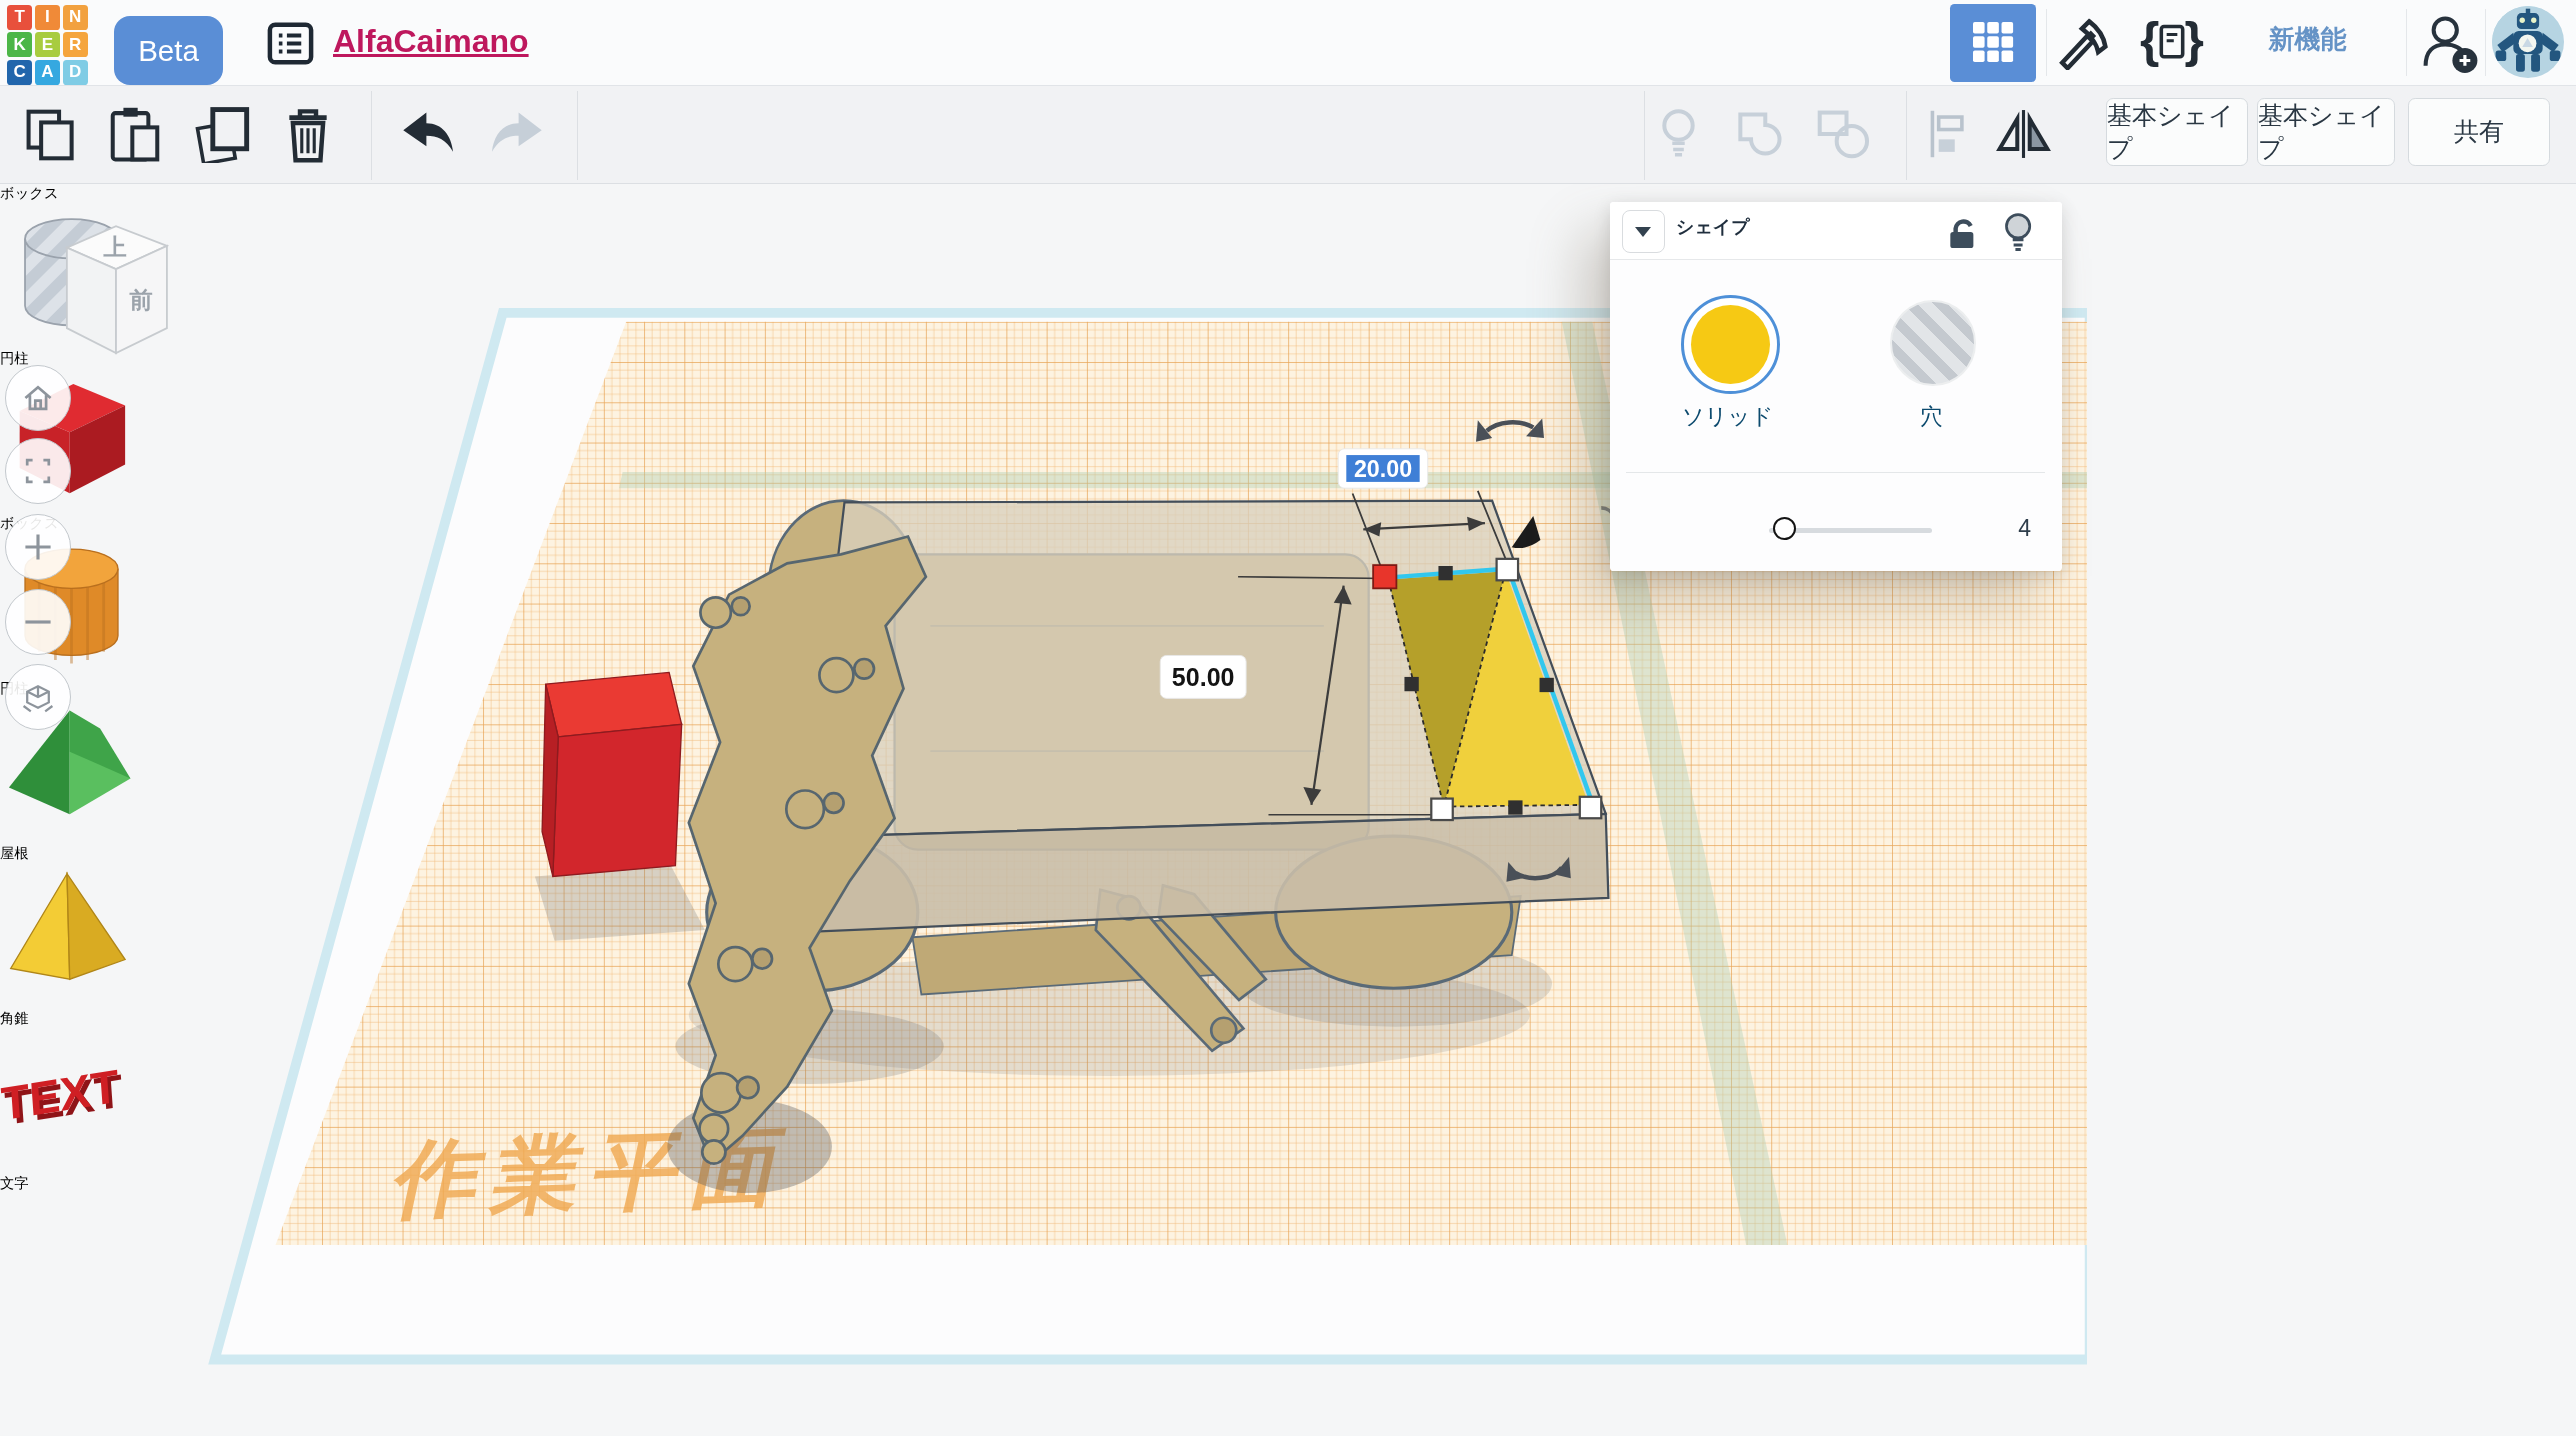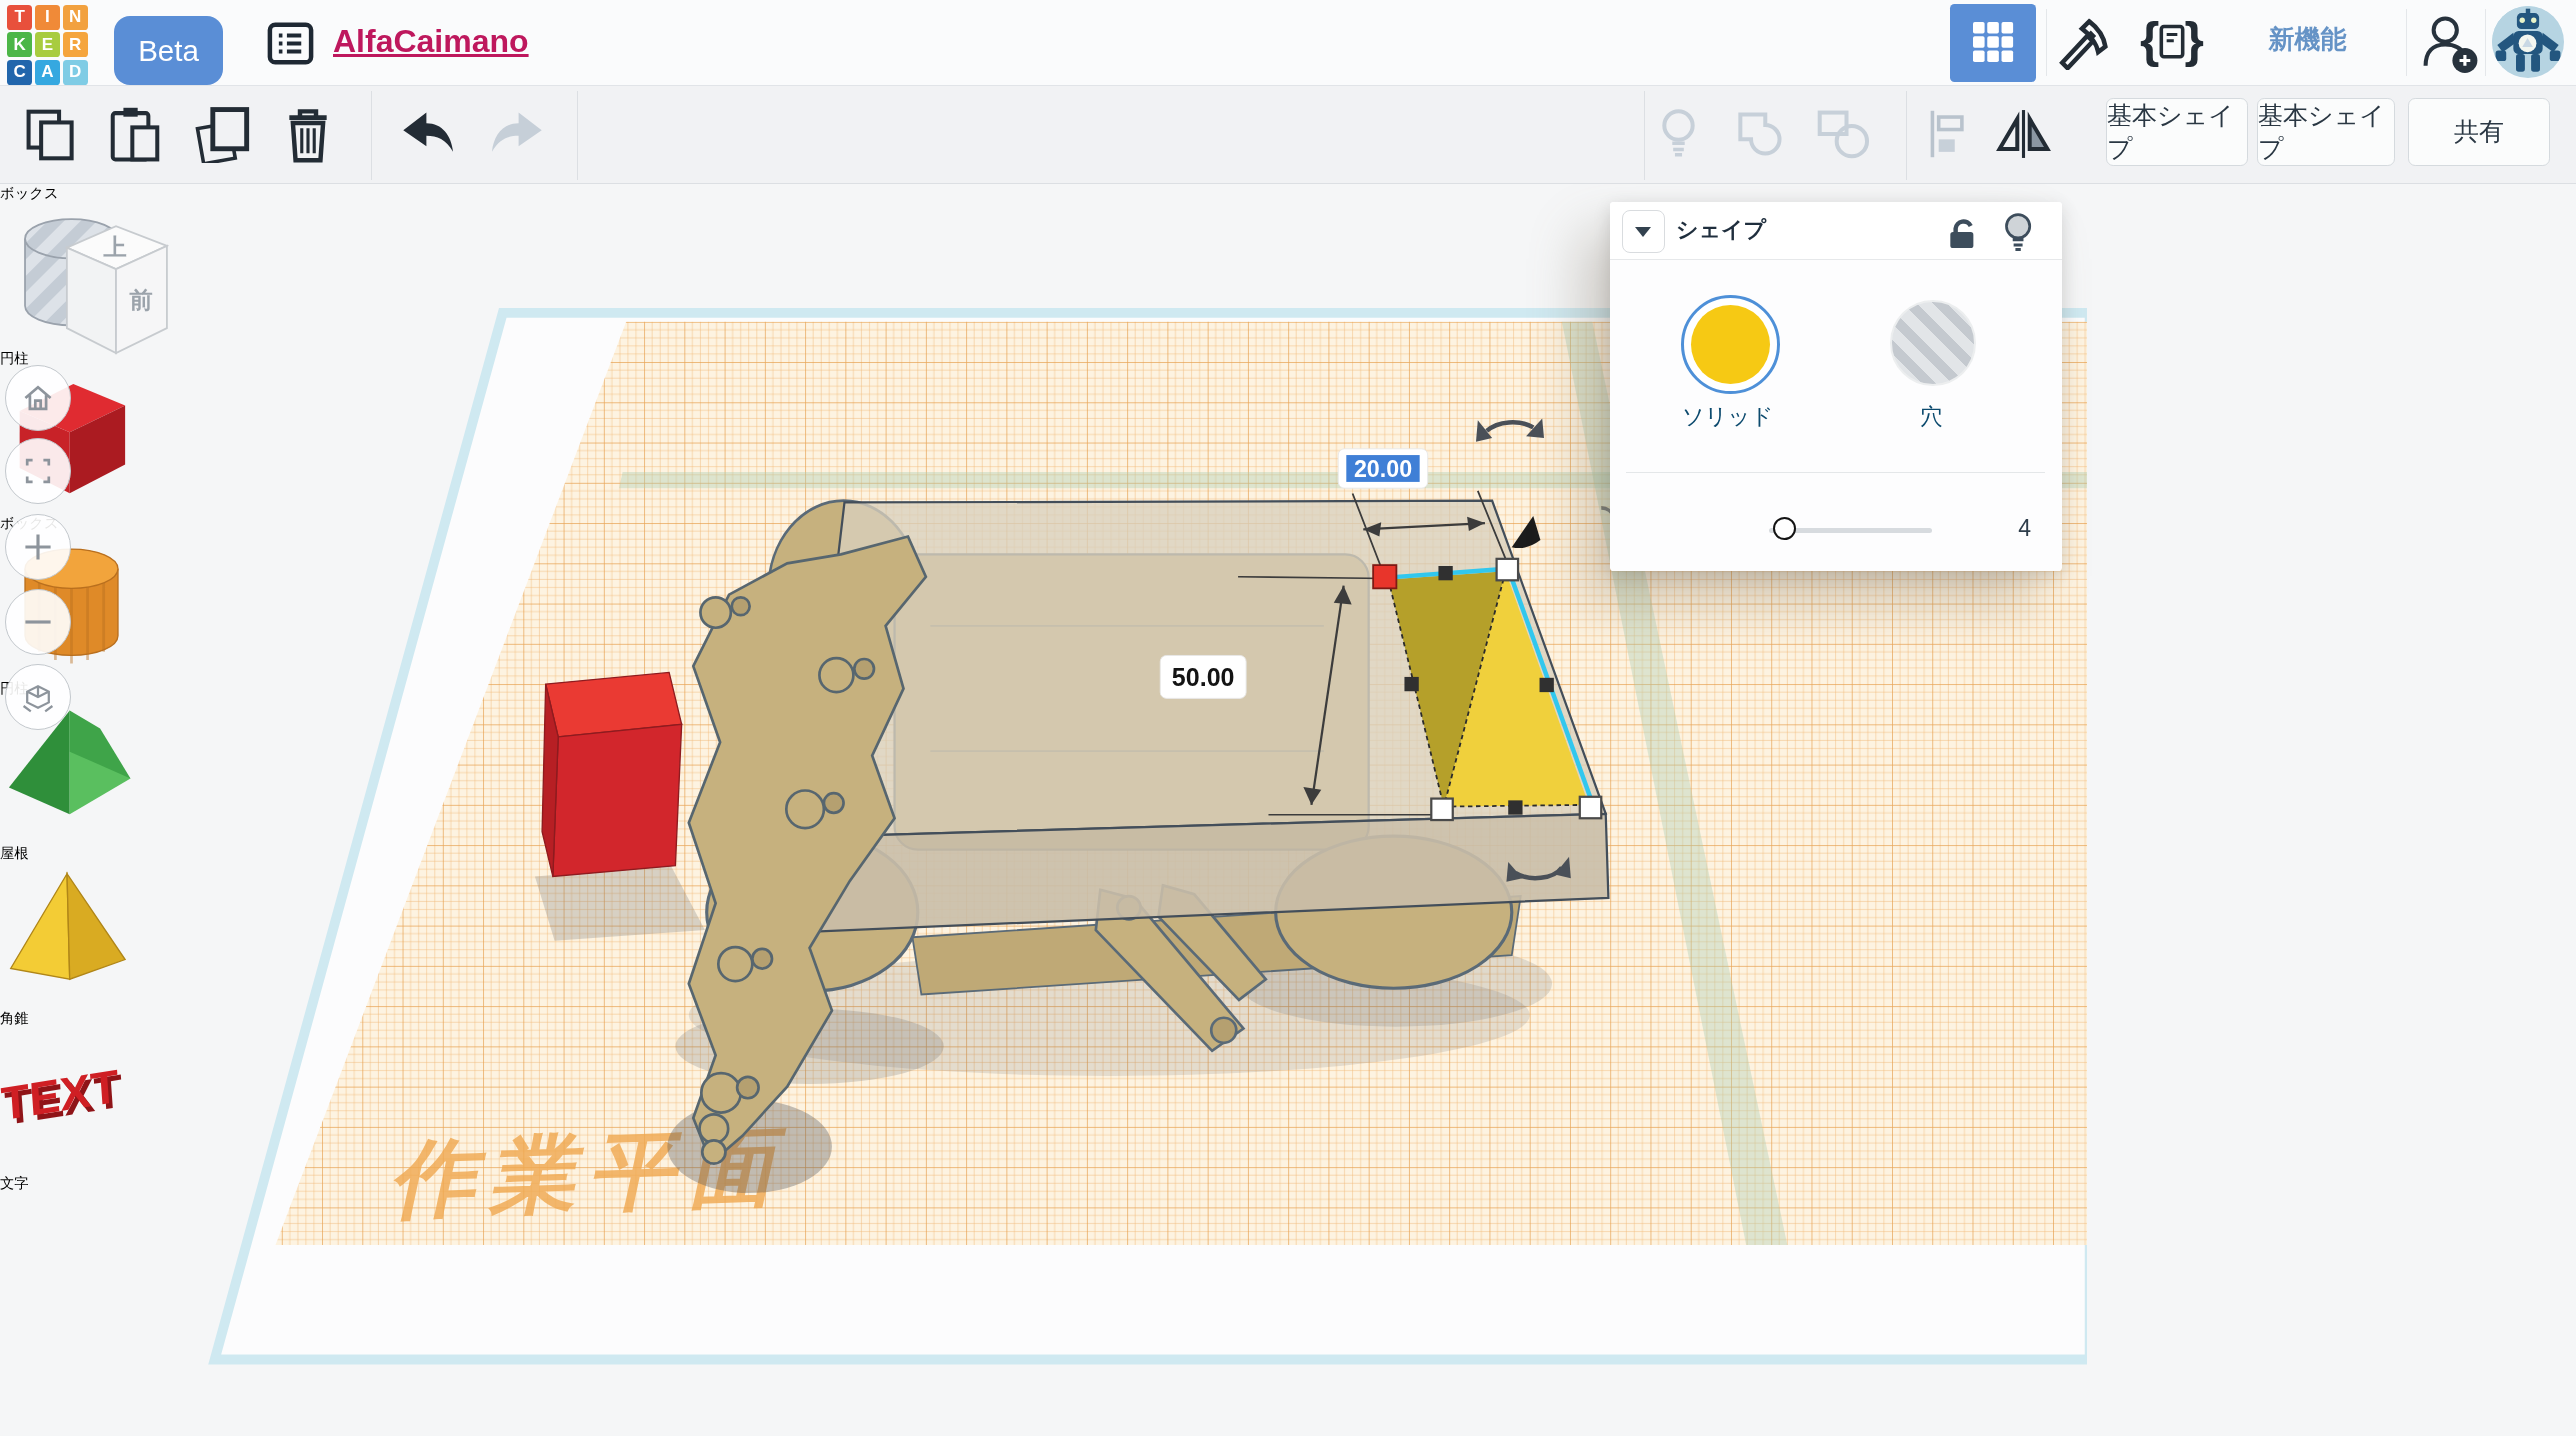--- a/index.html
+++ b/index.html
@@ -29,21 +29,21 @@
   
   .nav-circle{width:66px;height:66px;border-radius:50%;background:rgba(255,255,255,.9);
               border:1.8px solid #c3c8cd;box-sizing:border-box;display:flex;align-items:center;justify-content:center;}
   
   #shape-panel{left:1610px;top:202px;width:452px;height:369px;background:#fdfdfe;border-radius:3.6px;z-index:30;
       box-shadow:-27px 31px 54px rgba(120,110,90,.33),0 5.4px 18px rgba(0,0,0,.14);}
   #sp-header{position:absolute;left:0;top:0;width:100%;height:57px;background:#fff;border-bottom:0.9px solid #e6e8ea;border-radius:3.6px 3.6px 0 0;}
   .caret-btn{position:absolute;left:11.6px;top:8px;width:41px;height:41px;border:0.9px solid #d9dcdf;border-radius:8px;background:#fff;
              display:flex;align-items:center;justify-content:center;}
   .tri-down{width:0;height:0;border-left:8px solid transparent;border-right:8px solid transparent;border-top:10.7px solid #33424f;}
-  .sp-title{position:absolute;left:66px;top:13.4px;font-size:22px;font-weight:bold;color:#1f2e3d;}
+  .sp-title{position:absolute;left:66px;top:13.4px;font-size:18px;font-weight:bold;color:#1f2e3d;}
   .swatch-label{position:absolute;width:179px;text-align:center;font-size:22.4px;color:#0c4a6e;}</style>
 </head>
 <body>
 
 <div id="app">
 
   <div id="canvas" class="abs">
     <svg width="2087" height="1241" viewBox="0 205 2333 1387">
       <defs>
         <pattern id="grid" width="45" height="45" patternUnits="userSpaceOnUse">

